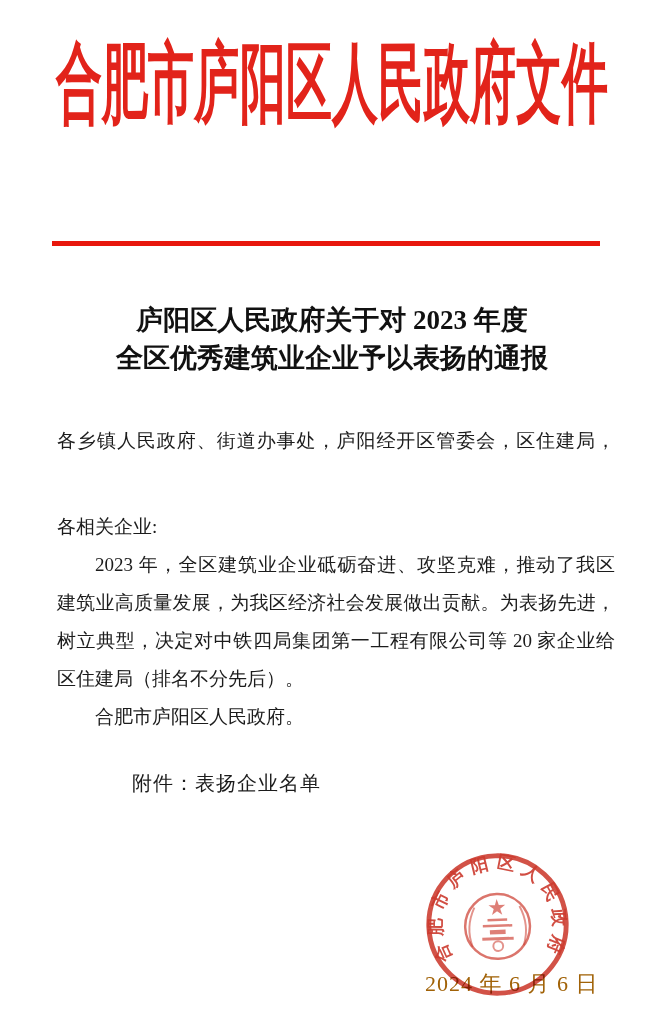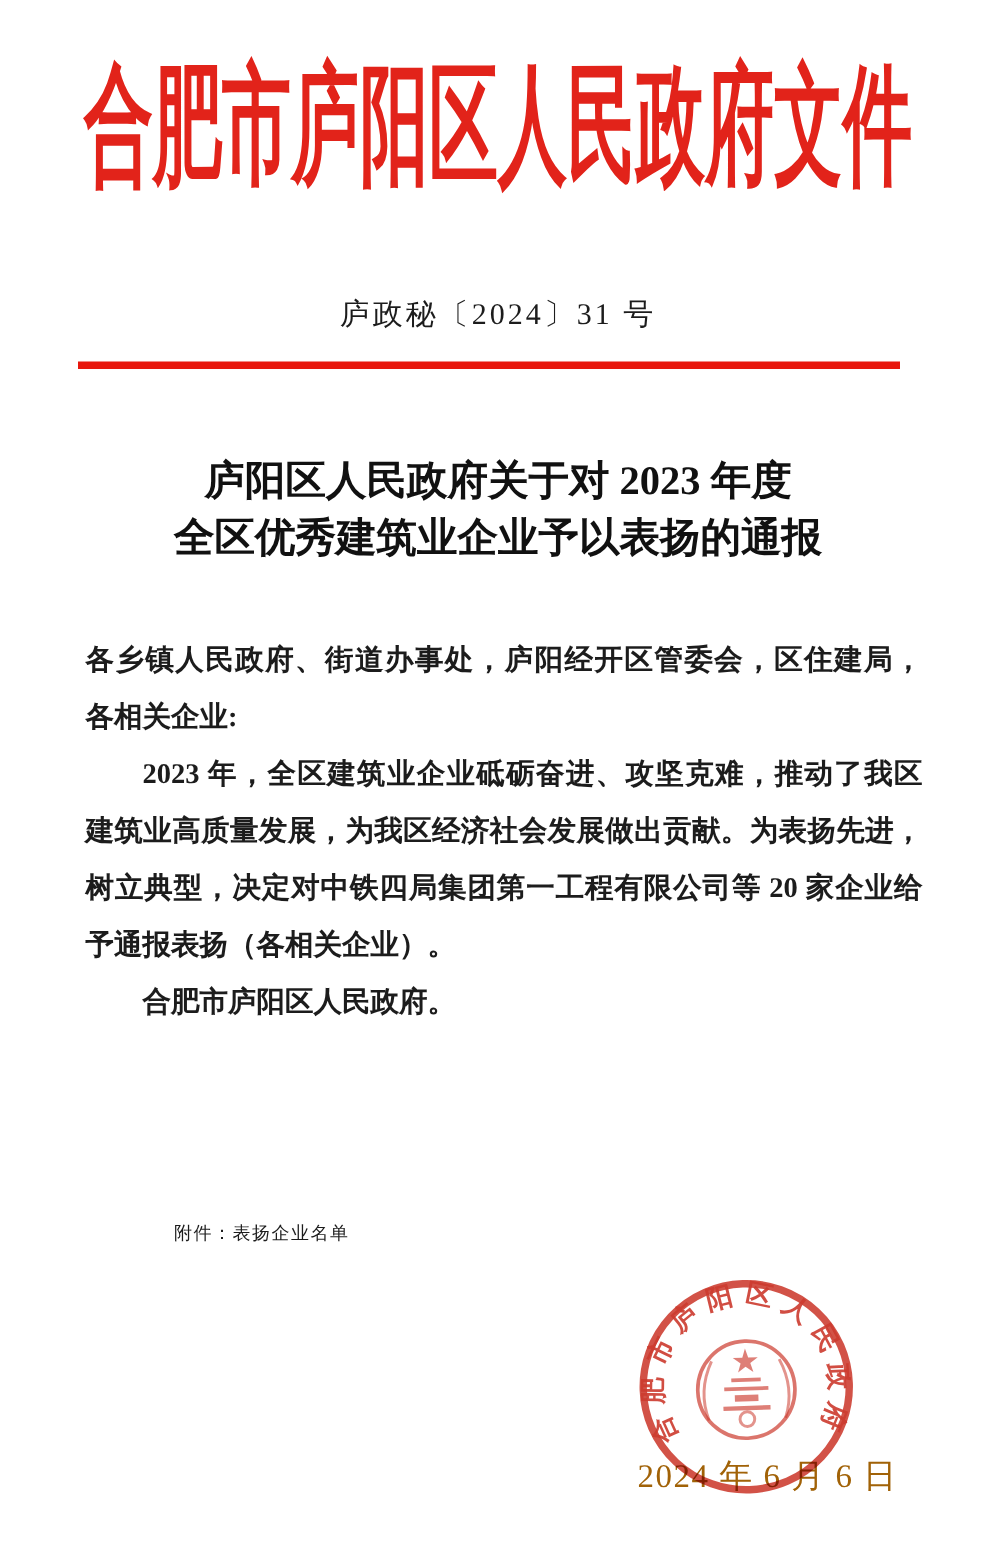--- a/index.html
+++ b/index.html
@@ -72,36 +72,34 @@
     position: absolute;
     top: 422px;
     left: 57px;
     width: 558px;
   }
   .body-line {
     font-size: 19px;
     line-height: 38px;
     white-space: nowrap;
     color: var(--text-black, #1c1c1c);
-    font-weight: bold;
   }
   .body-line.just {
     white-space: normal;
     text-align: justify;
     text-align-last: justify;
   }
   
   .attachment {
     position: absolute;
     top: 770px;
-    left: 116px;
-    font-size: 12px;
+    left: 132px;
+    font-size: 20px;
     letter-spacing: 1px;
     color: var(--text-black, #1c1c1c);
-    margin-top: 44px;
   }
   
   .issue-date {
     position: absolute;
     top: 969px;
     left: 425px;
     font-size: 22px;
     letter-spacing: 1px;
     color: #a16207;
   }
@@ -148,36 +146,35 @@
 </style>
 </head>
 <body>
 
 <div class="page">
 
   <div class="header-banner">
     <span class="header-text">合肥市庐阳区人民政府文件</span>
   </div>
 
-  <div class="doc-number">庐政秘〔2024〕31 号</div>
 
   <div class="red-line"></div>
 
   <div class="doc-title">
     <div>庐阳区人民政府关于对 2023 年度</div>
     <div>全区优秀建筑业企业予以表扬的通报</div>
   </div>
 
   <div class="doc-body" id="body-lines">
       <div class="body-line just" style="text-indent: 0em;">各乡镇人民政府、街道办事处，庐阳经开区管委会，区住建局，</div>
-      <div class="body-line" style="text-indent: 0em;">各相关企业:</div>
+      <div class="body-line" style="text-indent: 0em; margin-top: 48px;">各相关企业:</div>
       <div class="body-line just" style="text-indent: 2em;">2023 年，全区建筑业企业砥砺奋进、攻坚克难，推动了我区</div>
       <div class="body-line just" style="text-indent: 0em;">建筑业高质量发展，为我区经济社会发展做出贡献。为表扬先进，</div>
       <div class="body-line just" style="text-indent: 0em;">树立典型，决定对中铁四局集团第一工程有限公司等 20 家企业给</div>
-      <div class="body-line" style="text-indent: 0em;">予通报表扬（各相关企业）。</div>
+      <div class="body-line" style="text-indent: 0em;">区住建局（排名不分先后）。</div>
       <div class="body-line" style="text-indent: 2em;">合肥市庐阳区人民政府。</div>
     </div>
 
   <div class="attachment">附件：表扬企业名单</div>
 
   <div class="issue-date">2024 年 6 月 6 日</div>
 
   <svg class="seal" viewBox="0 0 160 160">
     <g transform="rotate(-2 80 80)">
       <circle class="seal-ring" cx="80" cy="80" r="70"></circle>

